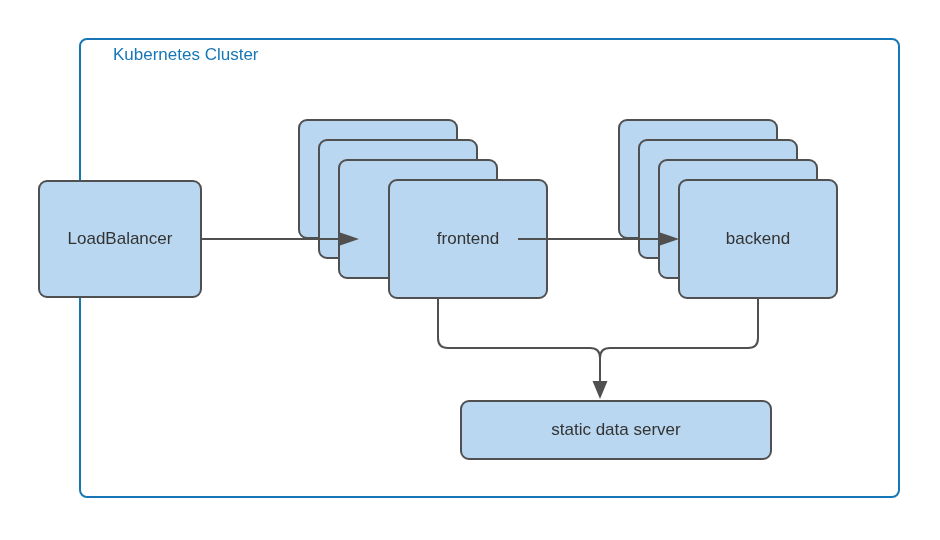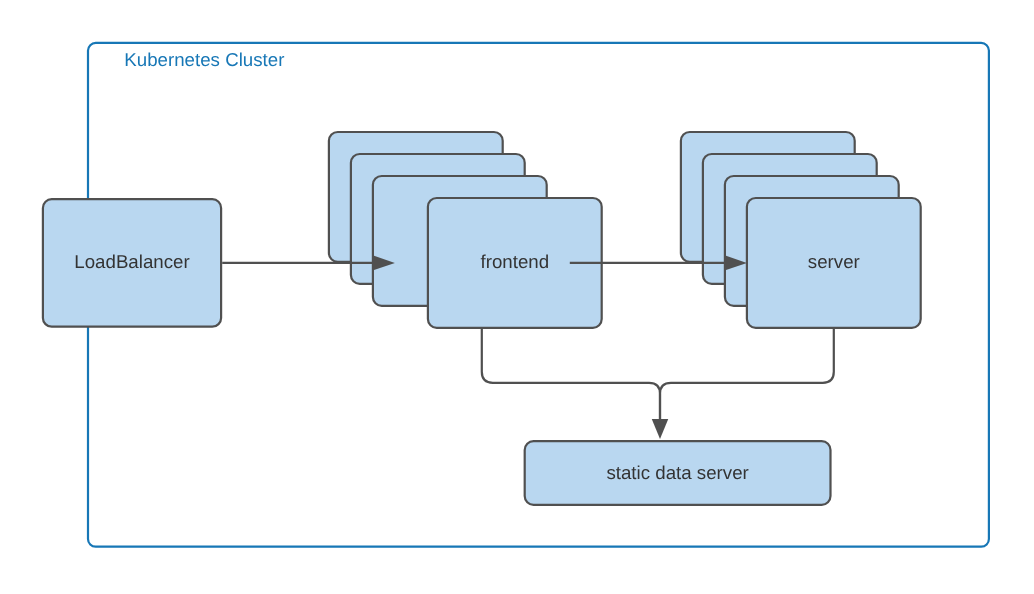--- a/index.html
+++ b/index.html
@@ -74,24 +74,24 @@
   <div class="node stackbox" style="left:318px; top:139px;"></div>
   <div class="node stackbox" style="left:338px; top:159px;"></div>
   <div class="node stackbox" style="left:358px; top:179px;margin-left:30px;">
     <span class="label">frontend</span>
   </div>
 
   <div class="node stackbox" style="left:618px; top:119px;"></div>
   <div class="node stackbox" style="left:638px; top:139px;"></div>
   <div class="node stackbox" style="left:658px; top:159px;"></div>
   <div class="node stackbox" style="left:678px; top:179px;">
-    <span class="label">server</span>
+    <span class="label">backend</span>
   </div>
 
-  <div class="node" style="left:476px; top:400px; width:280px; height:60px;">
+  <div class="node" style="left:460px; top:400px; width:312px; height:60px;">
     <span class="label">static data server</span>
   </div>
 
   <svg class="edges-overlay" viewBox="0 0 940 540">
 
     <path class="edge" d="M202 239 H341"></path>
     <polygon class="arrowhead" points="359,239 340,232.5 340,245.5"></polygon>
 
     <path class="edge" d="M518 239 H661"></path>
     <polygon class="arrowhead" points="679,239 660,232.5 660,245.5"></polygon>

